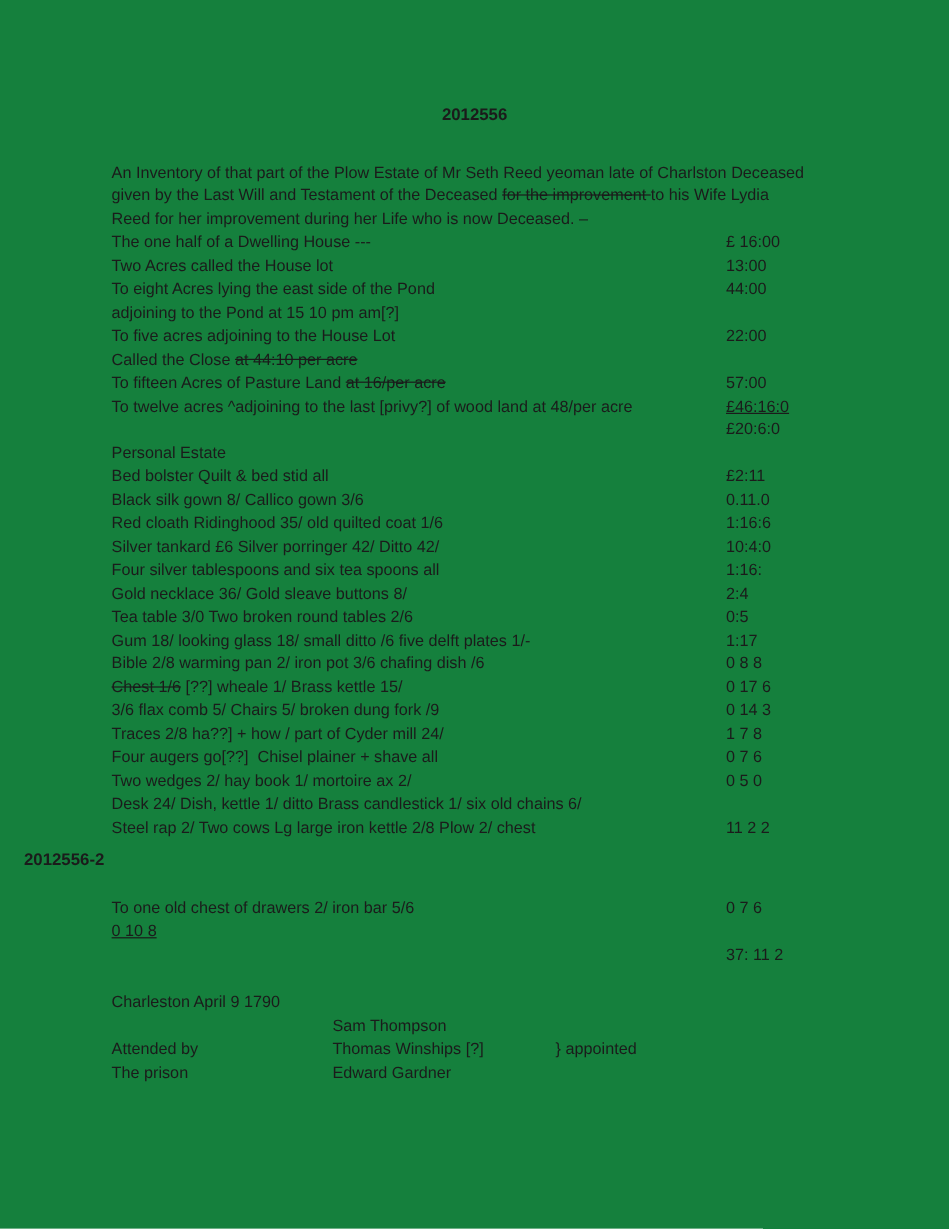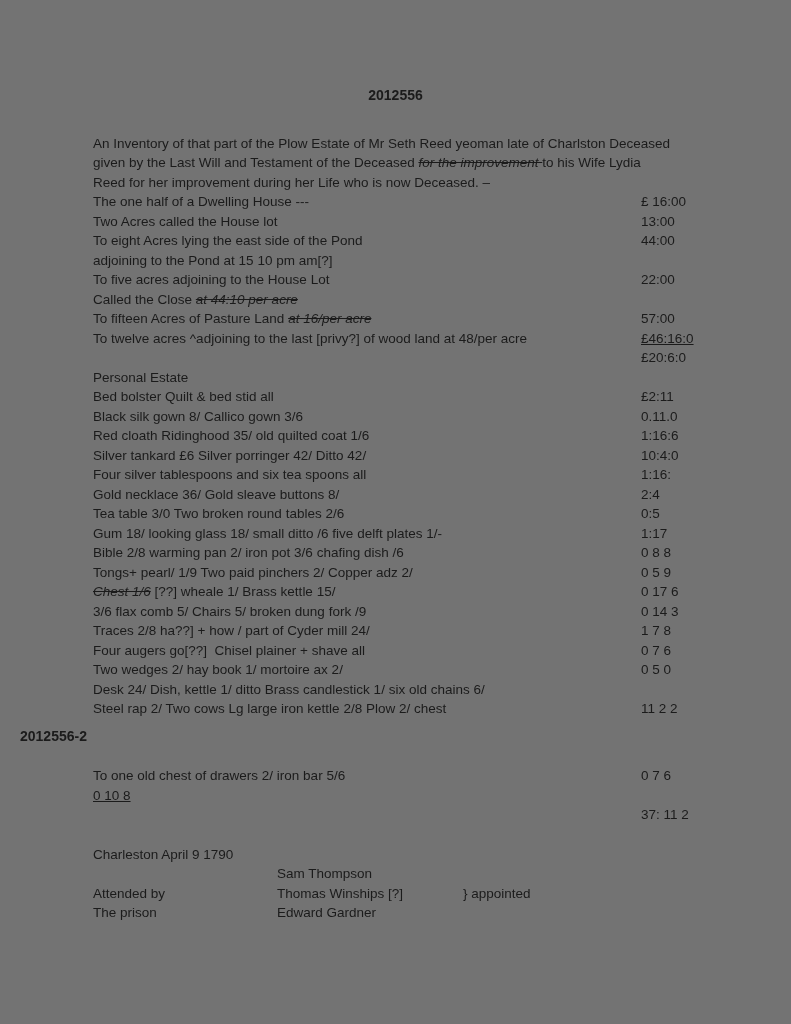--- a/index.html
+++ b/index.html
@@ -5,21 +5,21 @@
   html, body {
     margin: 0;
     padding: 0;
     background: #ffffff;
   }
   .page {
     position: relative;
     width: 791px;
     height: 1024px;
     margin: 0 auto;
-    background: #737373;
+    background: #15803d;
     color: #1b1b1b;
     font-family: "Liberation Sans", sans-serif;
     font-size: 13.5px;
     line-height: 19.5px;
     box-sizing: border-box;
     padding: 86px 20px 40px 93px;
     overflow: hidden;
   }
   .doc-title {
     text-align: center;
@@ -31,28 +31,28 @@
   }
   .doc-title-2 {
     text-align: left;
     font-weight: bold;
     font-size: 14px;
     margin-left: -73px;
     margin-top: 8px;
     margin-bottom: 20px;
   }
   .line { white-space: pre-wrap; }
-  .row { display: flex; align-items: flex-start; gap: 36px; }
+  .row { display: flex; align-items: flex-start; }
   .desc {
     width: 512px;
     flex: 0 0 512px;
     white-space: pre-wrap;
   }
   .val { white-space: pre; }
-  .strike { text-decoration: line-through; font-style: italic; }
+  .strike { text-decoration: line-through; }
   .underlined { text-decoration: underline; }
   .section-heading { }
   .footer-block { margin-top: 20px; }
   .sig-row { display: flex; }
   .sig-left  { flex: 0 0 184px; white-space: pre-wrap; }
   .sig-center{ flex: 0 0 186px; white-space: pre-wrap; }
   .sig-right { white-space: pre-wrap; }
 </style>
 </head>
 <body>
@@ -139,24 +139,20 @@
   </div>
       <div class="row">
     <span class="desc"><span class="pre">Gum 18/ looking glass 18/ small ditto /6 five delft plates 1/-</span><span class="post"></span></span>
     <span class="val">1:17</span>
   </div>
       <div class="row">
     <span class="desc"><span class="pre">Bible 2/8 warming pan 2/ iron pot 3/6 chafing dish /6</span><span class="post"></span></span>
     <span class="val">0 8 8</span>
   </div>
       <div class="row">
-    <span class="desc"><span class="pre">Tongs+ pearl/ 1/9 Two paid pinchers 2/ Copper adz 2/</span><span class="post"></span></span>
-    <span class="val">0 5 9</span>
-  </div>
-      <div class="row">
     <span class="desc"><span class="pre"></span><span class="struck strike">Chest 1/6</span><span class="post"> [??] wheale 1/ Brass kettle 15/</span></span>
     <span class="val">0 17 6</span>
   </div>
       <div class="row">
     <span class="desc"><span class="pre">3/6 flax comb 5/ Chairs 5/ broken dung fork /9</span><span class="post"></span></span>
     <span class="val">0 14 3</span>
   </div>
       <div class="row">
     <span class="desc"><span class="pre">Traces 2/8 ha??] + how / part of Cyder mill 24/</span><span class="post"></span></span>
     <span class="val">1 7 8</span>

